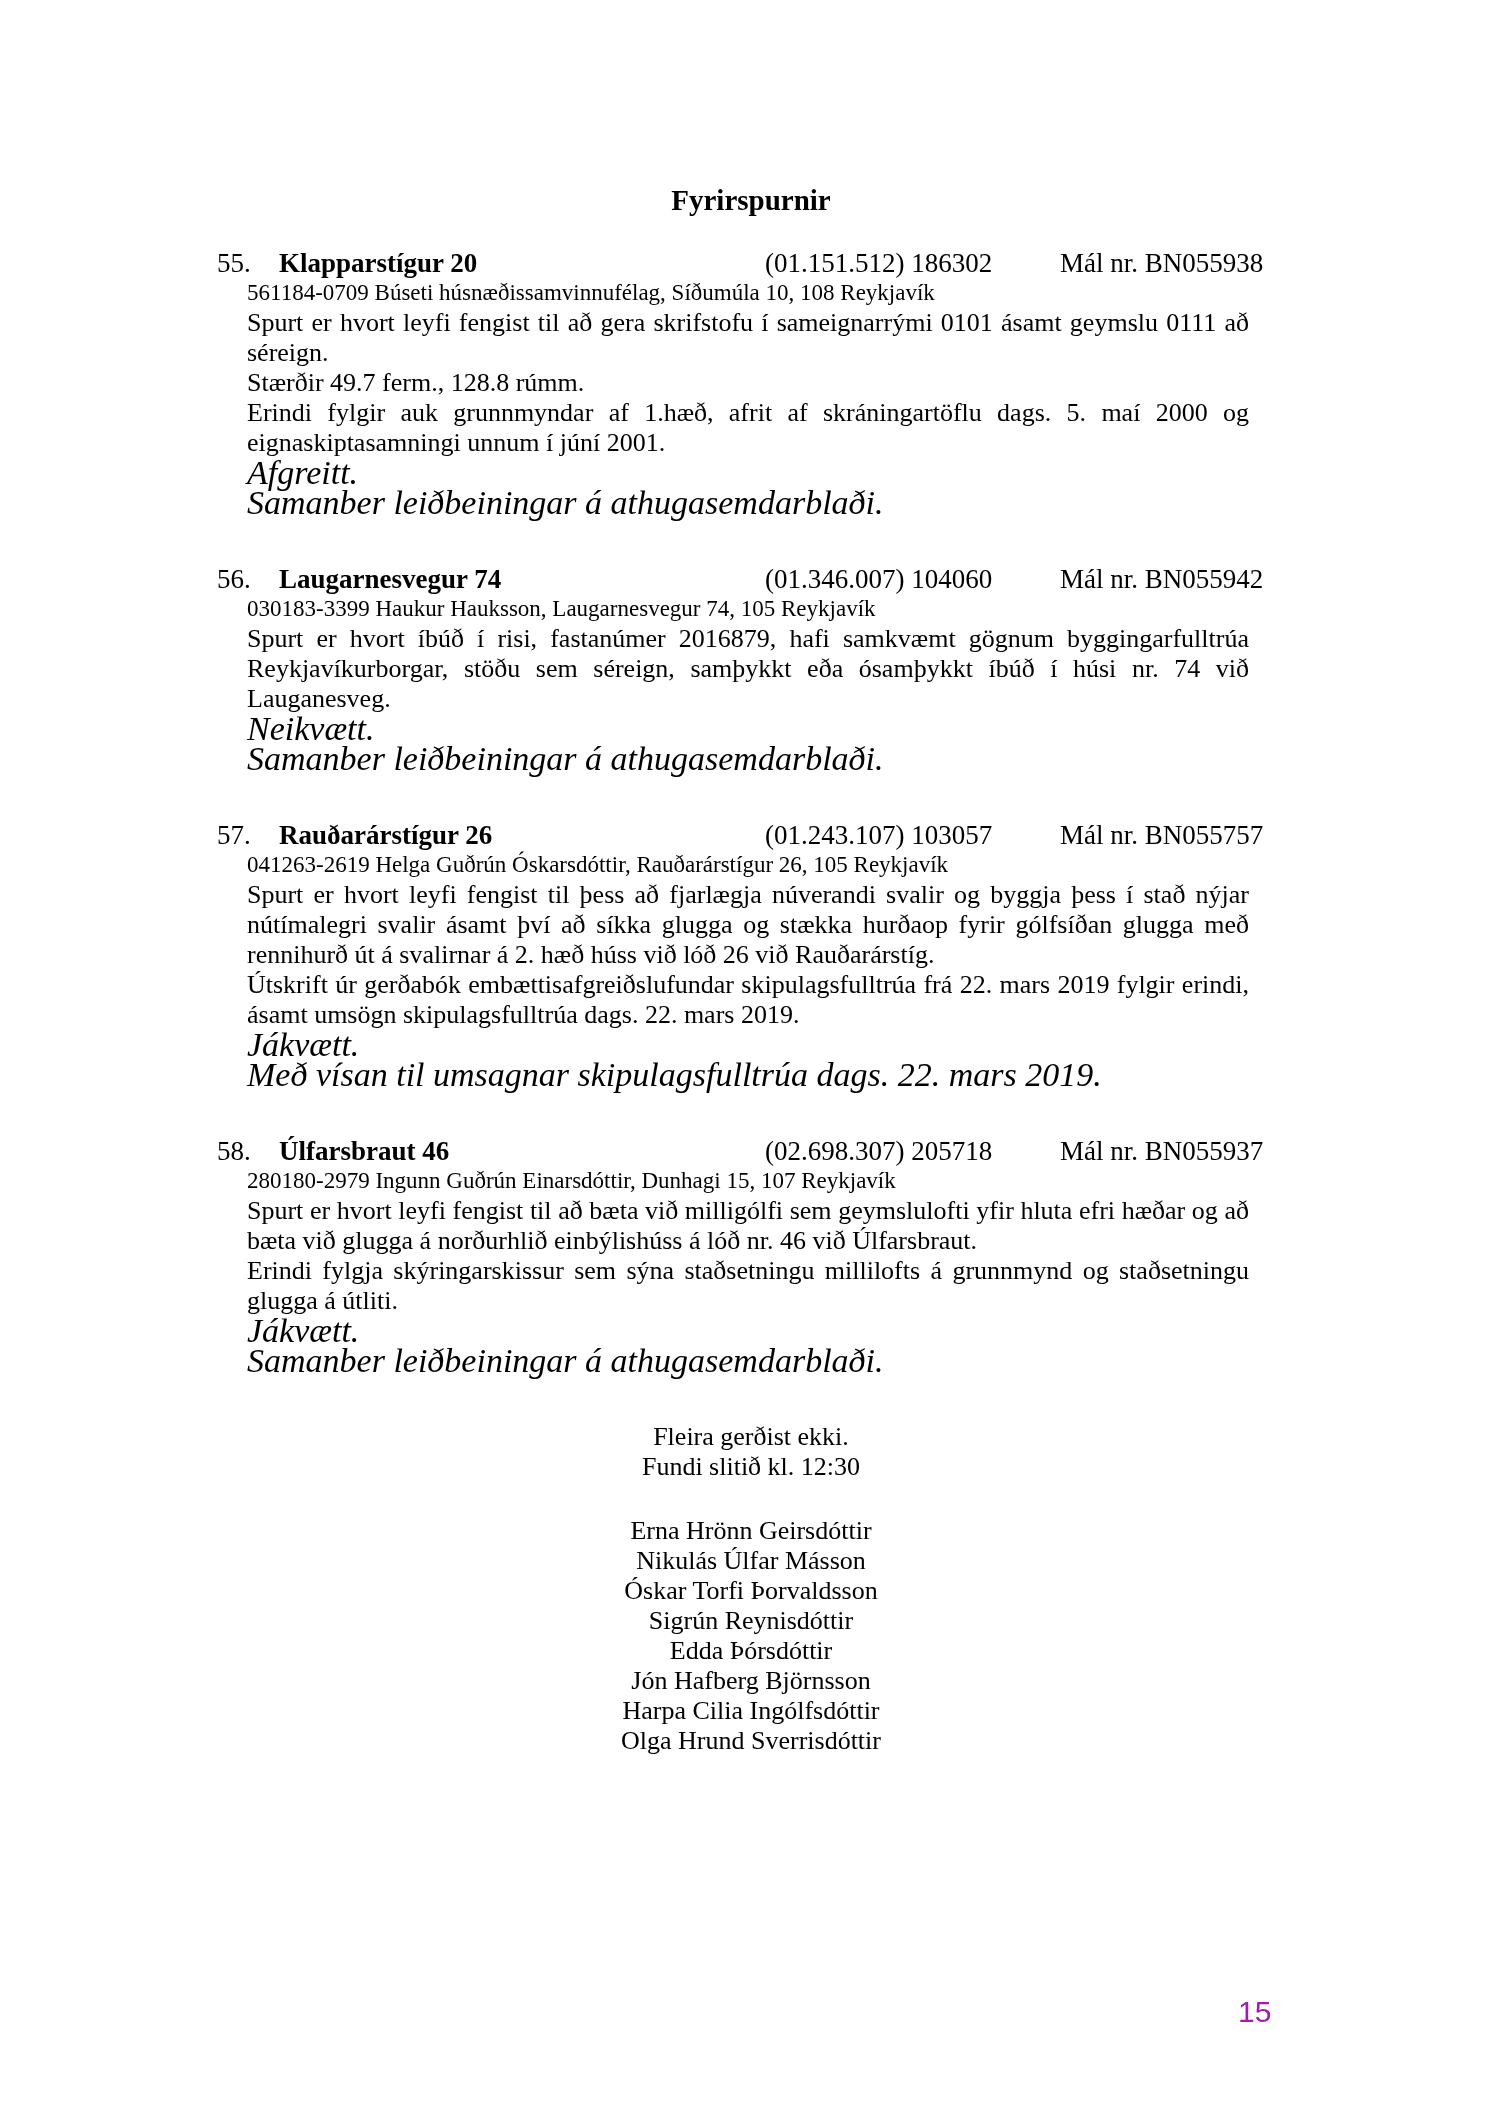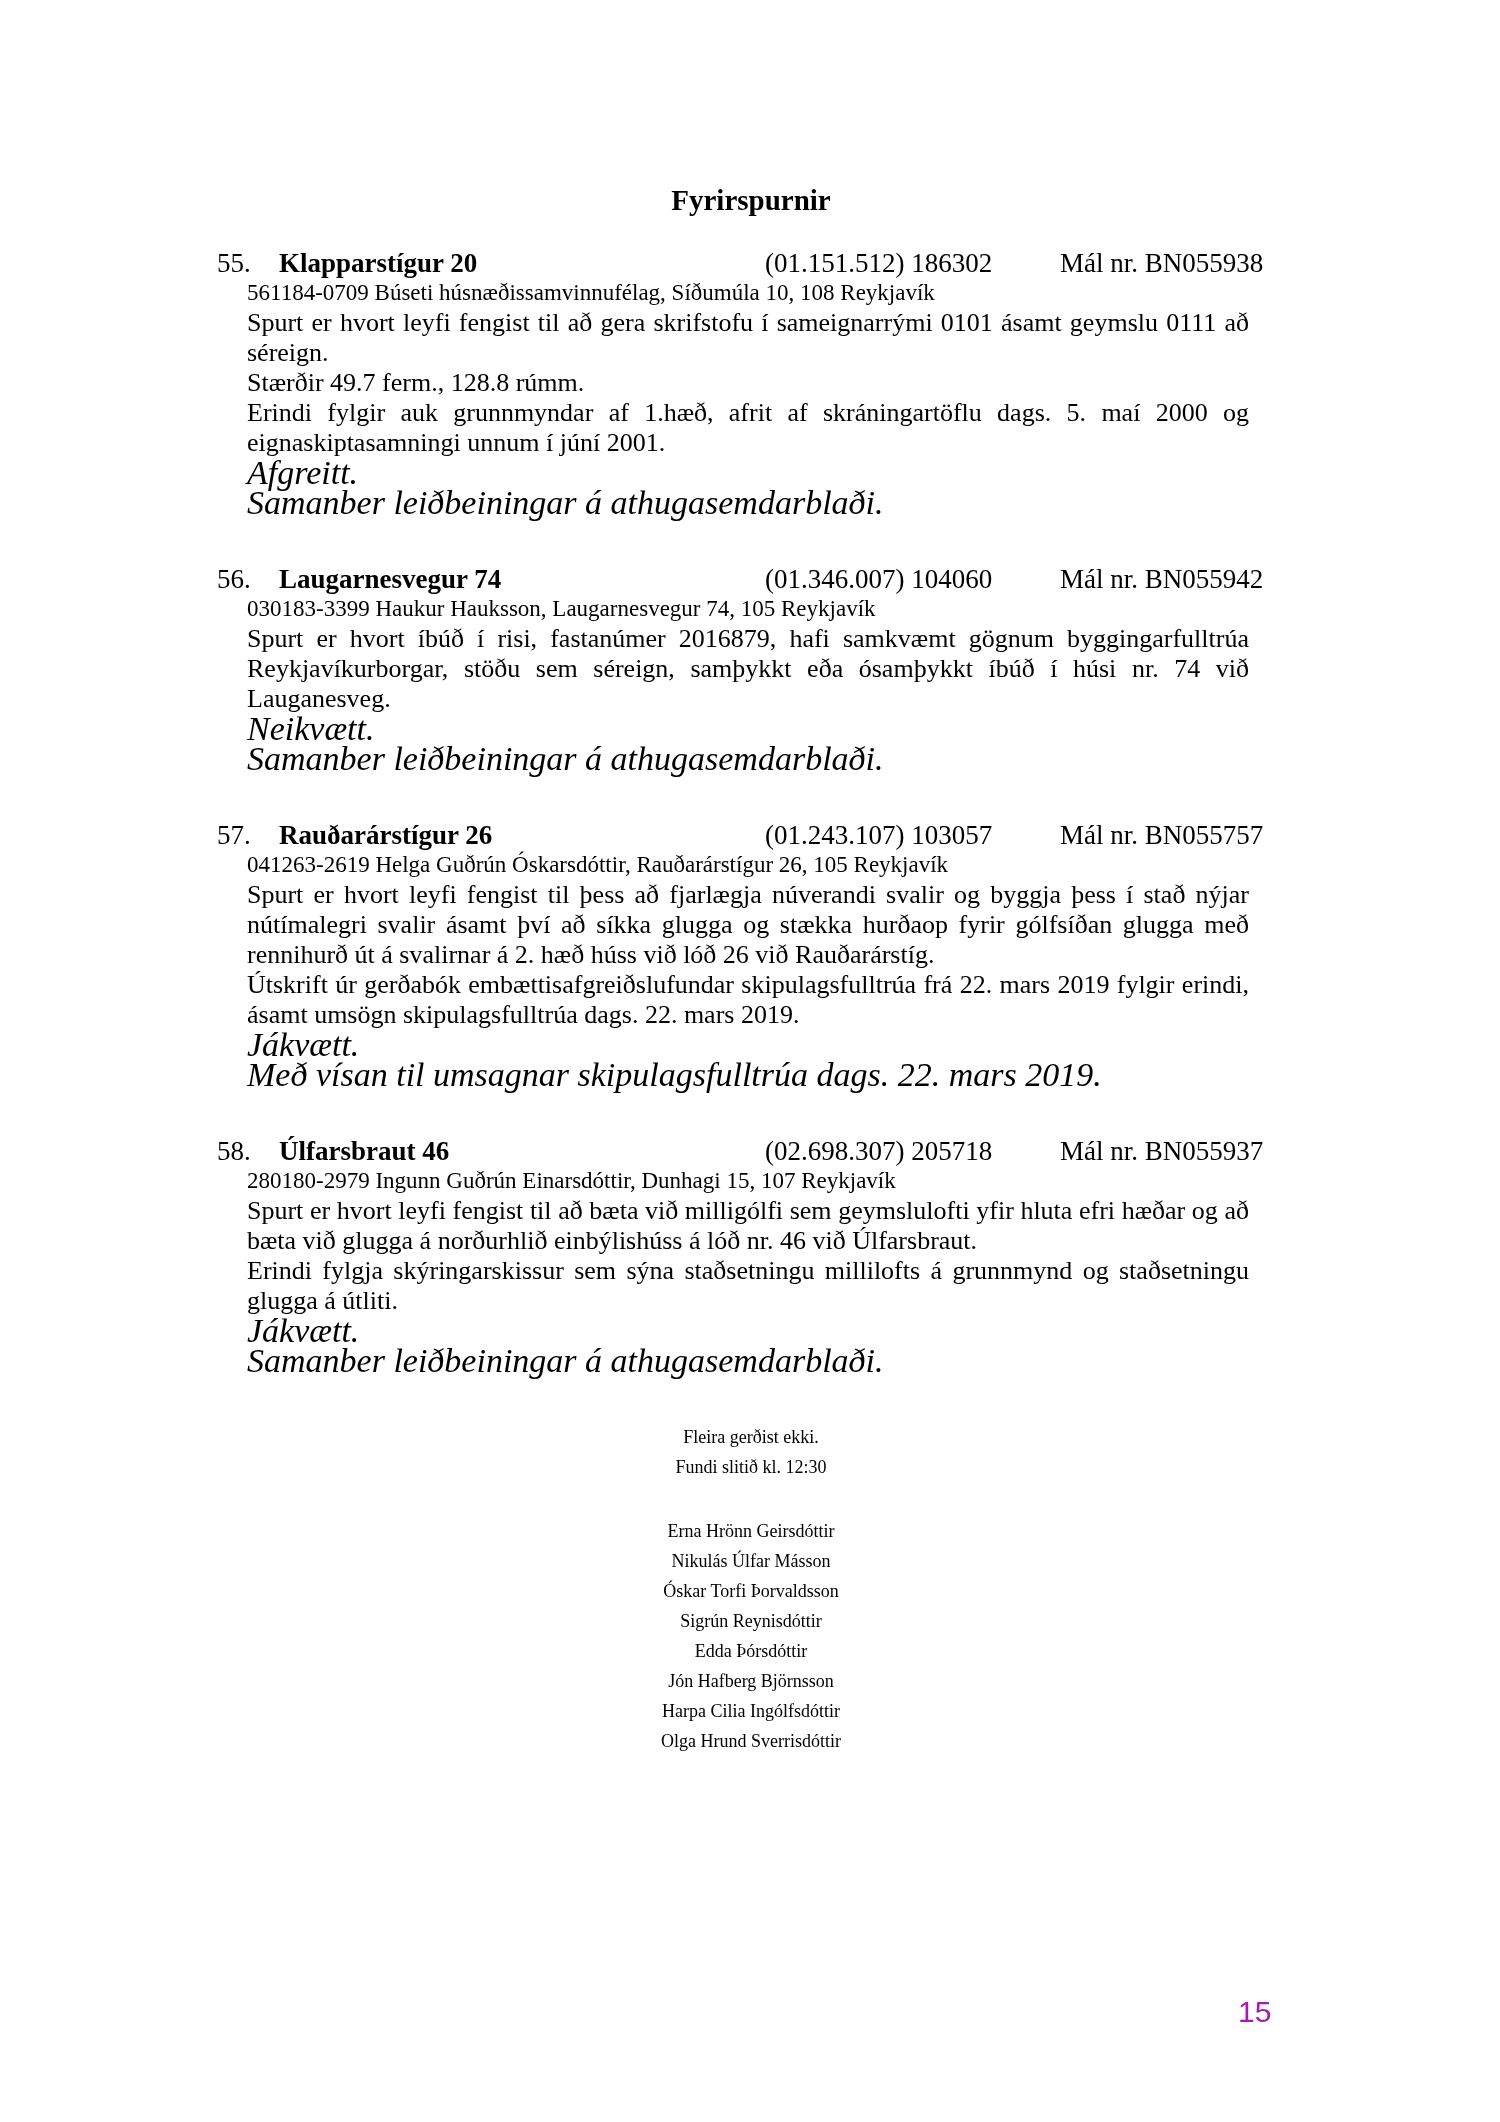--- a/index.html
+++ b/index.html
@@ -59,21 +59,21 @@
     text-align: justify;
   }
   .result {
     font-size: 34px;
     line-height: 30px;
     font-style: italic;
   }
   .closing {
     margin-top: 46px;
     text-align: center;
-    font-size: 18px;
+    font-size: 26px;
     line-height: 30px;
   }
   .signatories {
     margin-top: 34px;
   }
   .page-number {
     position: absolute;
     left: 1238px;
     top: 1996px;
     font-family: "Liberation Sans", sans-serif;

